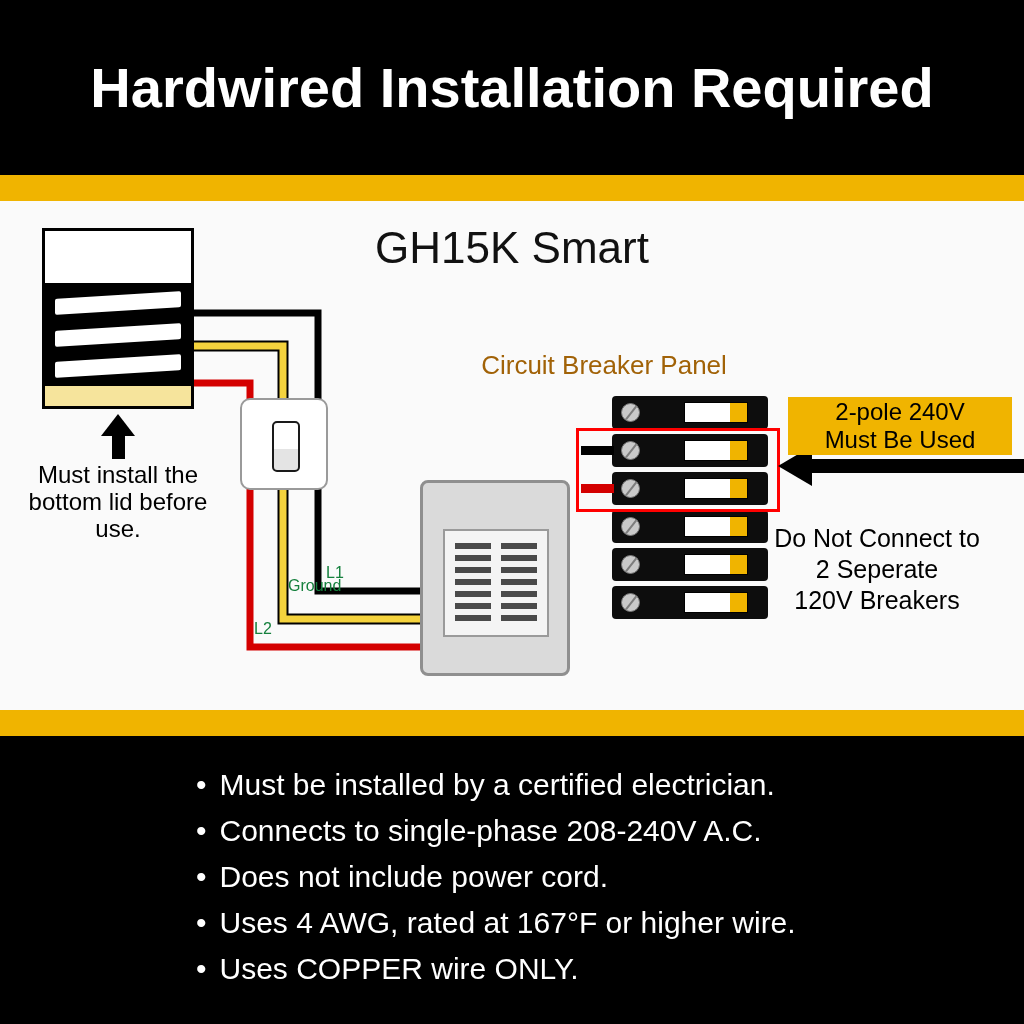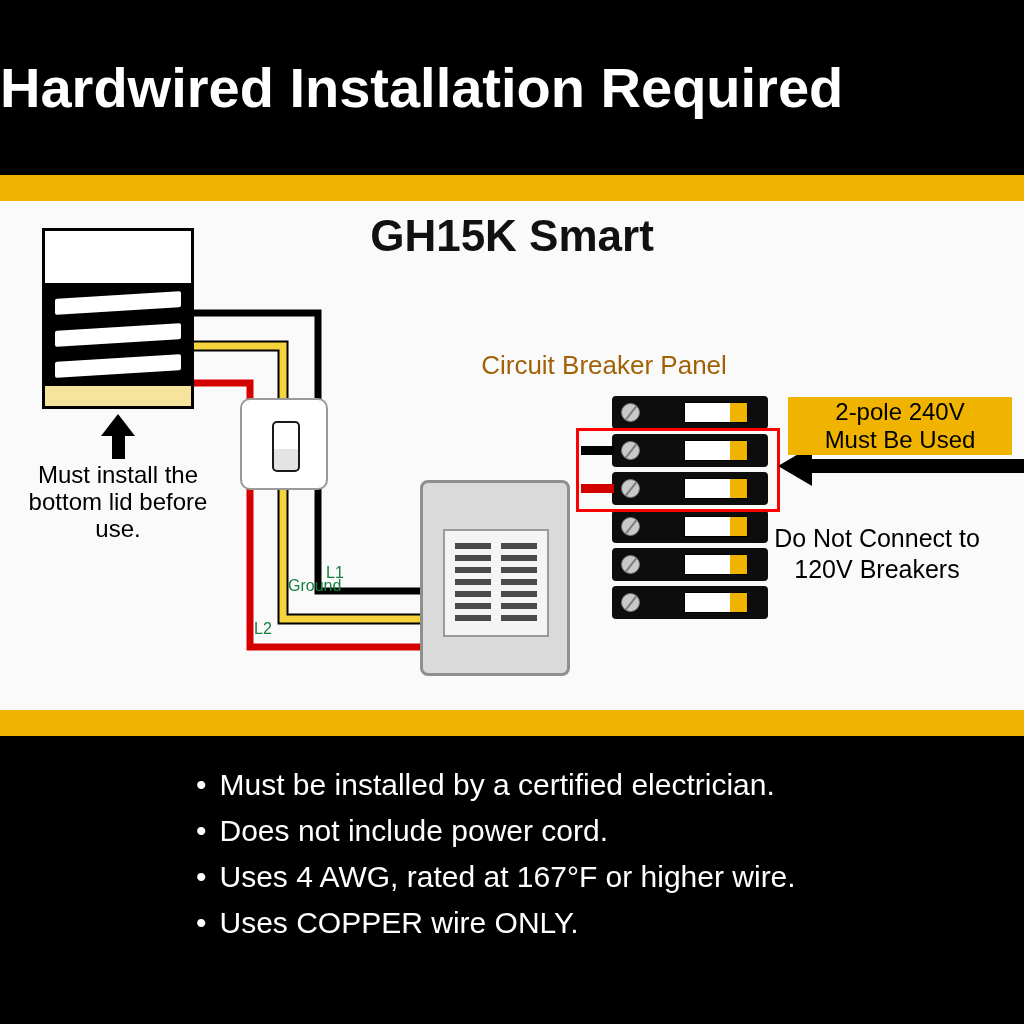--- a/index.html
+++ b/index.html
@@ -1,31 +1,31 @@
 <!DOCTYPE html>
 <html style="--accent-yellow: #F0B400; --pale-yellow: #F6E49C; --wire-red: #D40000; --wire-yellow: #F5D33D; --highlight-red: #FF0000;"><head>
 <meta charset="utf-8">
 <style>
   html,body{margin:0;padding:0;background:#fff;}
   .canvas{position:relative;width:1024px;height:1024px;overflow:hidden;background:#fff;
           font-family:"Liberation Sans",sans-serif;}
 
   
   .header{position:absolute;left:0;top:0;width:100%;height:175px;background:#000;
-          display:flex;align-items:center;}
+          display:flex;align-items:center;justify-content:center;}
   .header h1{color:#fff;font-size:56px;font-weight:bold;margin:0;white-space:nowrap;}
 
   .stripe{position:absolute;left:0;width:100%;height:26px;background:var(--accent-yellow,#F0B400);}
   .stripe.s1{top:175px;}
   .stripe.s2{top:710px;}
 
   
   .diagram{position:absolute;left:0;top:201px;width:100%;height:509px;background:#FAFAFA;}
-  .d-title{position:absolute;left:0;top:10px;width:100%;text-align:center;
-           font-size:44px;font-weight:bold;color:#111;}
+  .d-title{position:absolute;left:0;top:22px;width:100%;text-align:center;
+           font-size:44px;font-weight:normal;color:#111;}
 
   .wires{position:absolute;left:0;top:0;z-index:2;}
   .w-black{stroke:#000;}
   .w-yellow-under{stroke:#000;}
   .w-yellow{stroke:var(--wire-yellow,#F5D33D);}
   .w-red{stroke:var(--wire-red,#D40000);}
 
   
   .heater{position:absolute;left:42px;top:27px;width:152px;height:181px;background:#fff;
           border:3px solid #000;box-sizing:border-box;z-index:3;}
@@ -209,29 +209,31 @@
 
     <div class="callout">
       <div>2-pole 240V</div>
       <div>Must Be Used</div>
     </div>
     <div class="big-arrow-head"></div>
     <div class="big-arrow-shaft"></div>
 
     <div class="warning">
       <div>Do Not Connect to</div>
+      <div>2 Seperate</div>
       <div>120V Breakers</div>
     </div>
 
   </div>
 
   <div class="stripe s2"></div>
 
   <div class="footer">
     <ul class="notes">
       <li>Must be installed by a certified electrician.</li>
+      <li>Connects to single-phase 208-240V A.C.</li>
       <li>Does not include power cord.</li>
       <li>Uses 4 AWG, rated at 167°F or higher wire.</li>
       <li>Uses COPPER wire ONLY.</li>
     </ul>
   </div>
 
 </div>
 
 </body></html>

